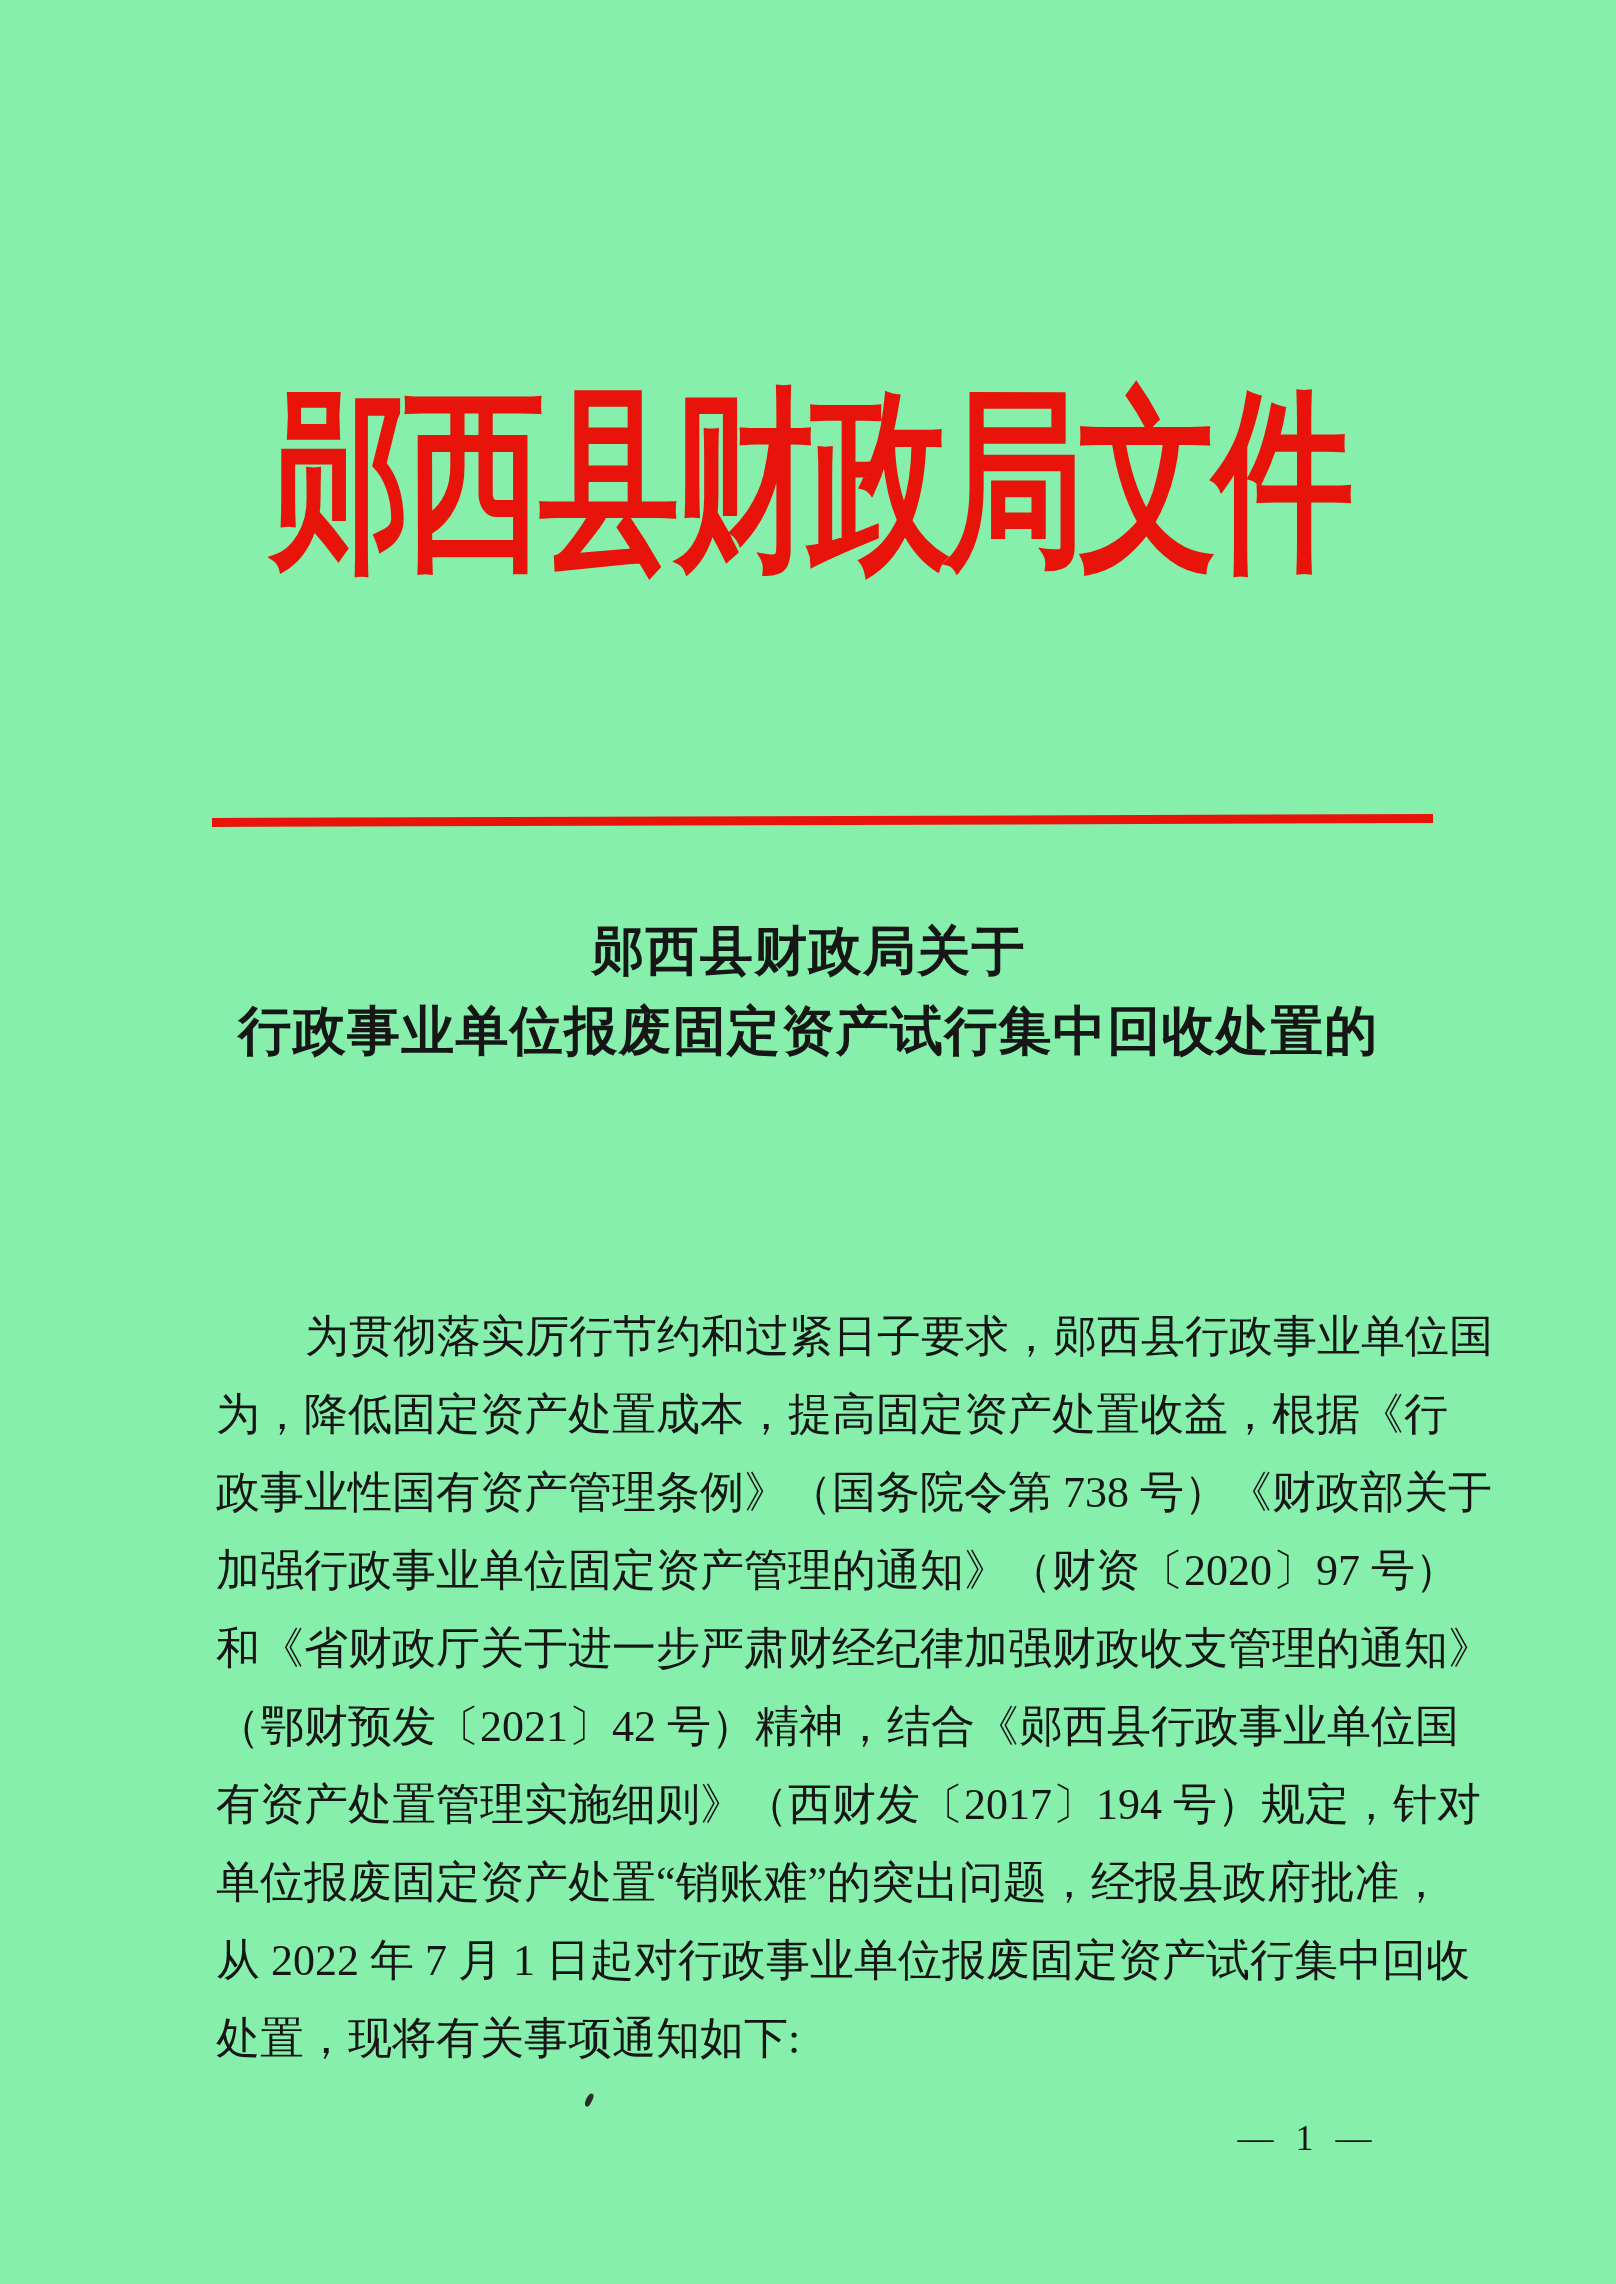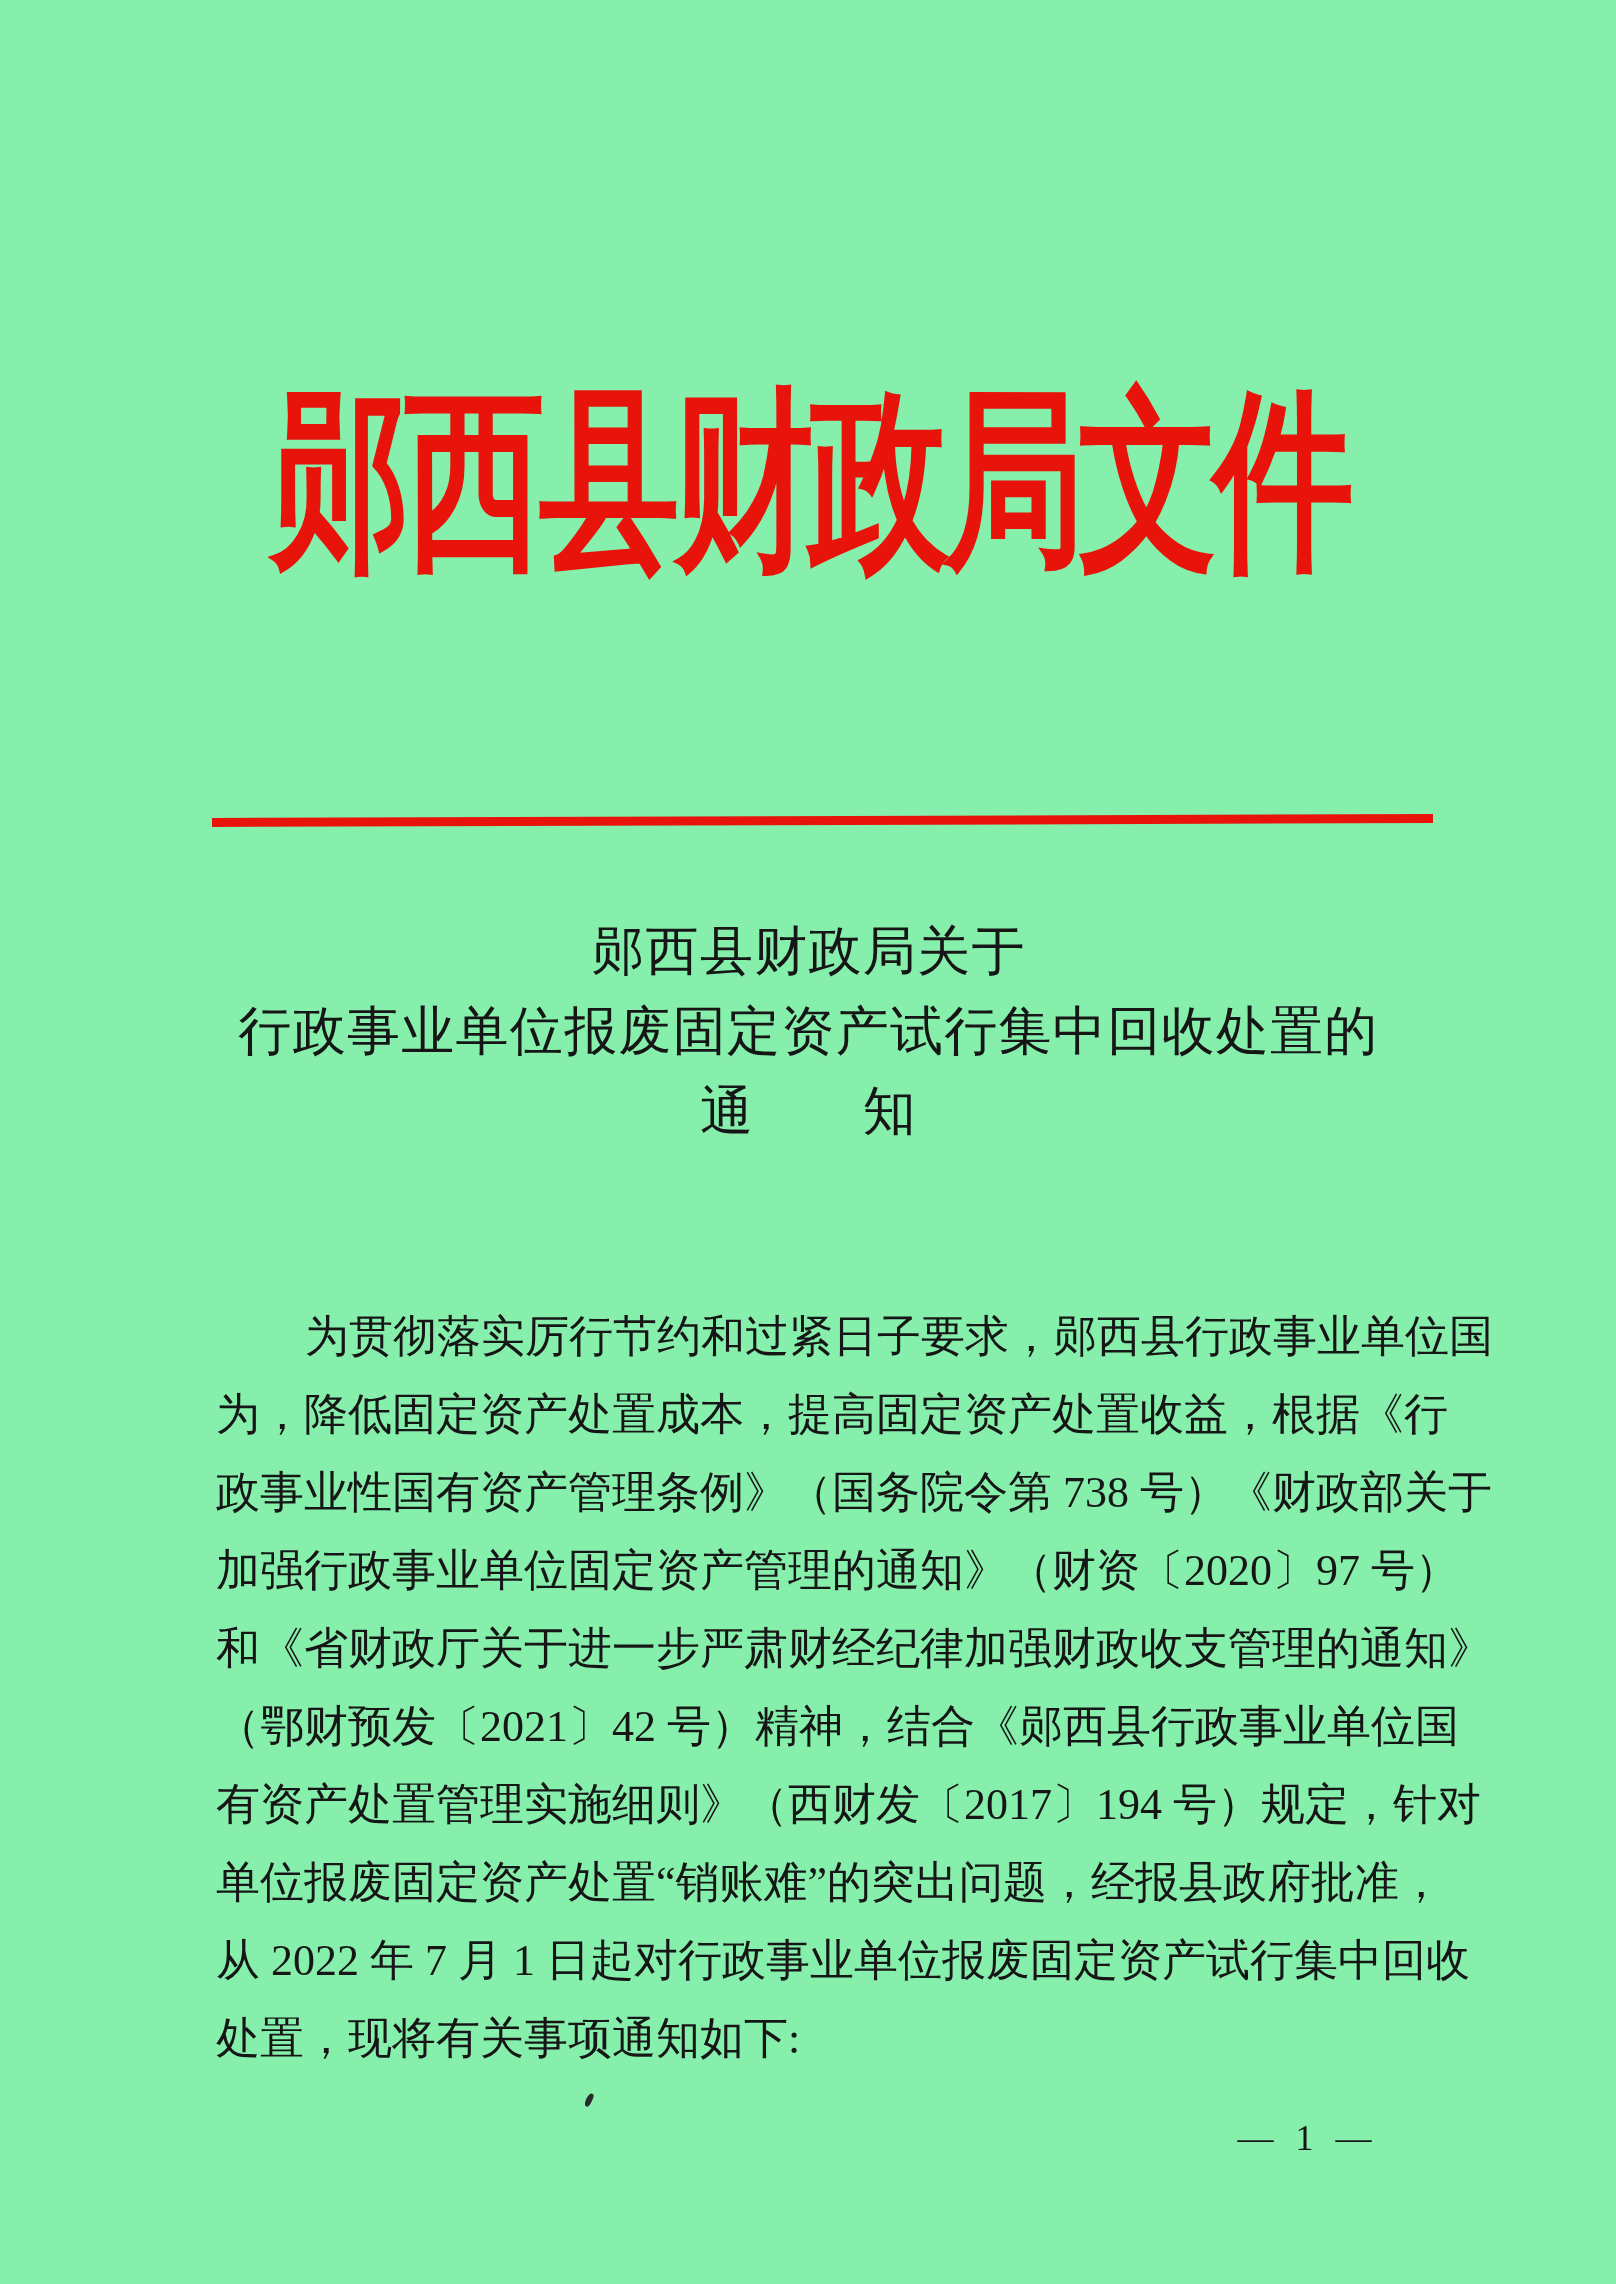--- a/index.html
+++ b/index.html
@@ -61,21 +61,21 @@
     transform: rotate(-0.18deg);
   }
   
   .doc-title {
     position: absolute;
     top: 911px;
     left: 0;
     width: 100%;
     text-align: center;
     font-size: 53px;
-    font-weight: 400;
+    font-weight: 700;
     line-height: 80px;
     letter-spacing: 1.3px;
     white-space: nowrap;
   }
   
   .salutation {
     position: absolute;
     top: 1220px;
     left: 216px;
     font-size: 44px;
@@ -134,21 +134,20 @@
   <div class="org-title">
     <span class="squeeze">郧西县财政局文件</span>
   </div>
 
 
   <div class="red-line"></div>
 
   <div class="doc-title">
     <div>郧西县财政局关于</div>
     <div>行政事业单位报废固定资产试行集中回收处置的</div>
-    <div>通　　知</div>
   </div>
 
 
   <div class="body-text">
     <div class="line indent">为贯彻落实厉行节约和过紧日子要求，郧西县行政事业单位国</div>
     <div class="line">为，降低固定资产处置成本，提高固定资产处置收益，根据《行</div>
     <div class="line">政事业性国有资产管理条例》（国务院令第 738 号）《财政部关于</div>
     <div class="line">加强行政事业单位固定资产管理的通知》（财资〔2020〕97 号）</div>
     <div class="line">和《省财政厅关于进一步严肃财经纪律加强财政收支管理的通知》</div>
     <div class="line">（鄂财预发〔2021〕42 号）精神，结合《郧西县行政事业单位国</div>

